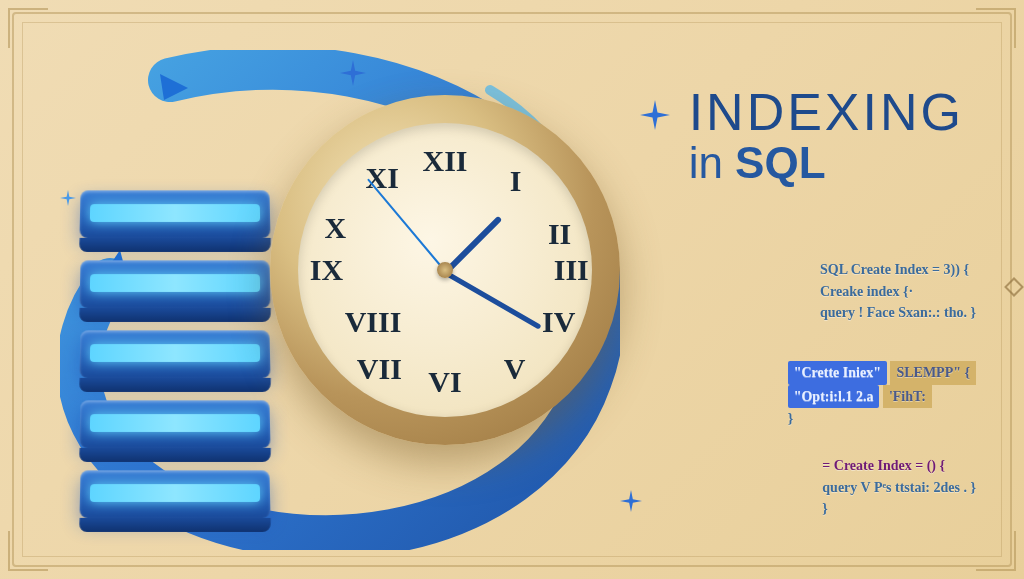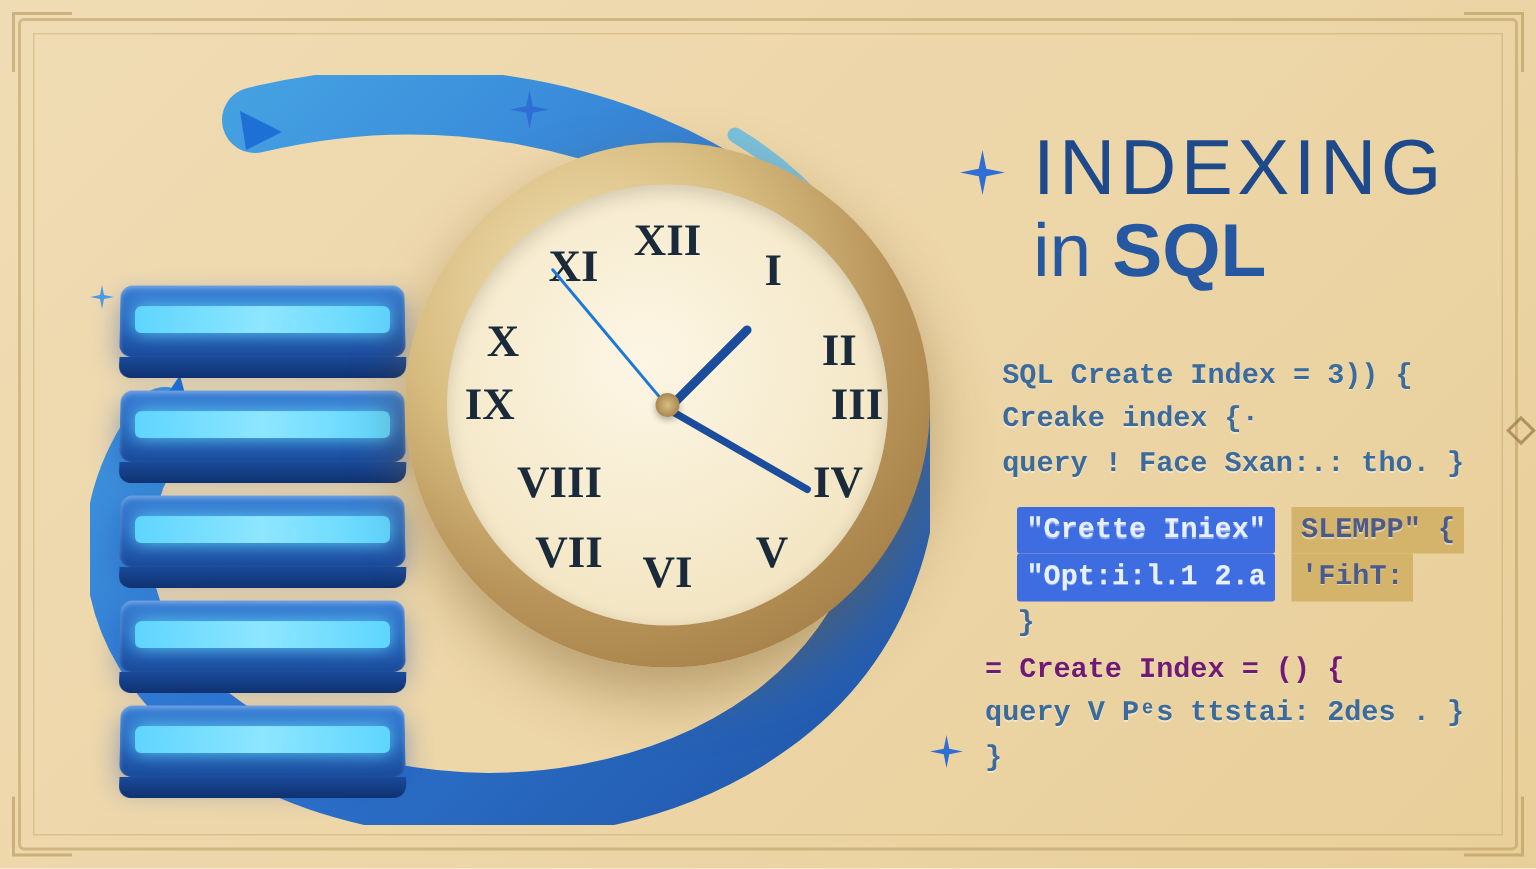--- a/index.html
+++ b/index.html
@@ -136,36 +136,37 @@
       right: 60px; top: 82px;
       text-align: left;
     }
     .title-main {
       font-size: 52px;
       font-weight: 400;
       letter-spacing: 3px;
       color: #1e4a8c;
     }
     .title-sub {
-      font-size: 50px;
+      font-size: 44px;
       font-weight: 400;
       color: #2558a0;
       margin-top: -4px;
     }
 
     
     .code {
       position: absolute;
       right: 48px;
-      font-family: Liberation Mono, monospace;
-      font-size: 19px;
+      font-family: Liberation Serif, serif;
+      font-size: 14px;
       font-weight: bold;
       color: #3b6b9c;
       line-height: 1.55;
       text-shadow: 0 1px 0 rgba(255,255,255,0.4);
+      margin-top: 23px;
     }
     .code1 { top: 236px; }
     .code2 { top: 338px; }
     .code3 { top: 432px; }
     .hl-blue {
       background: #3d6de0;
       color: #e8f0ff;
       padding: 1px 6px;
       border-radius: 2px;
       display: inline-block;

